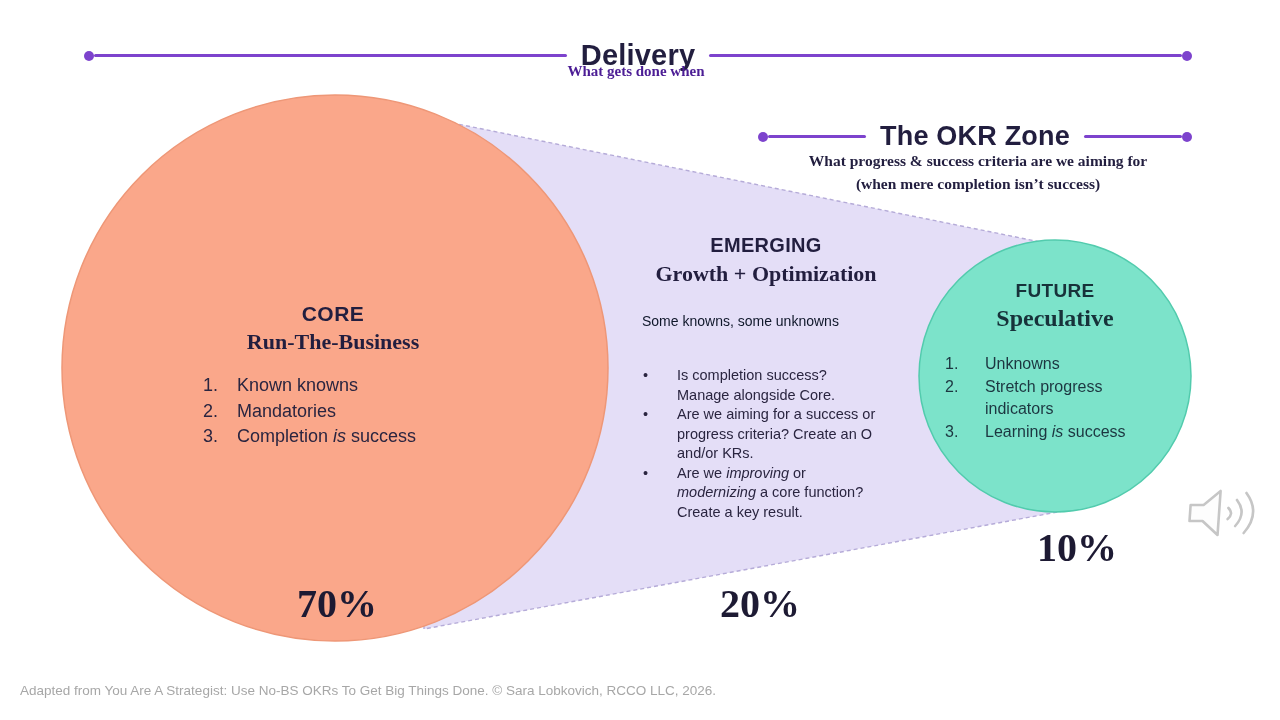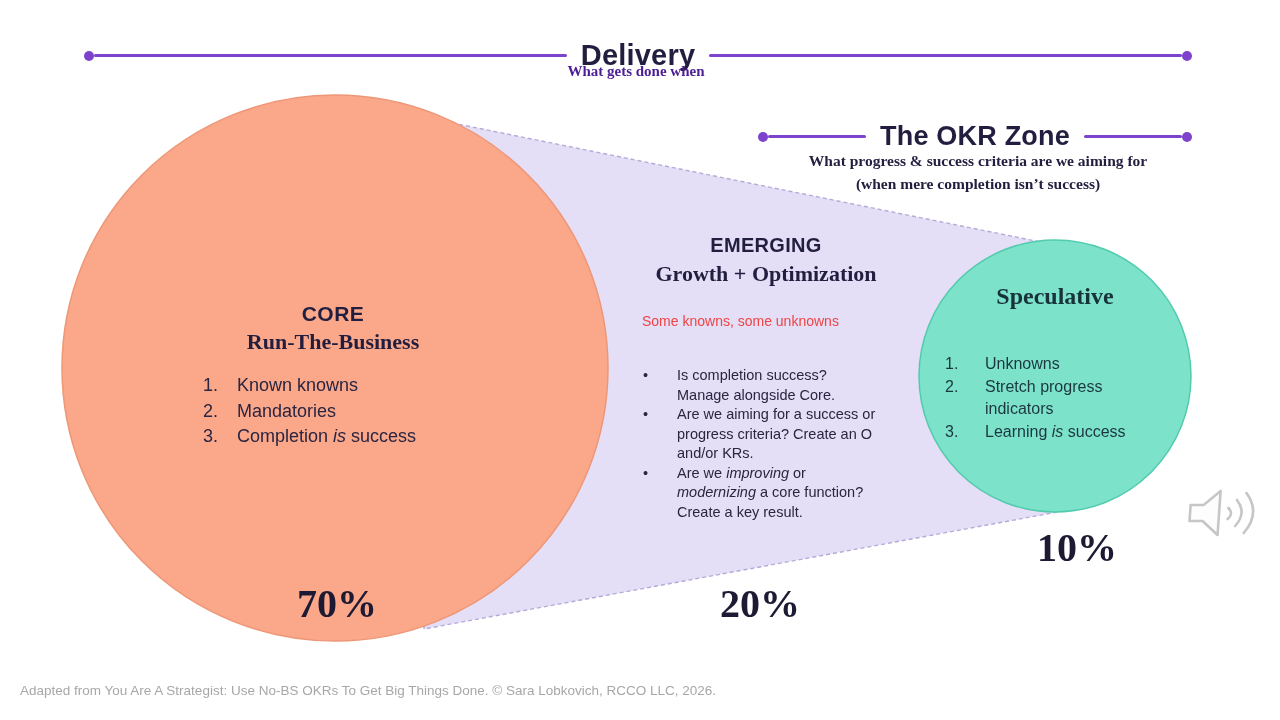--- a/index.html
+++ b/index.html
@@ -33,21 +33,21 @@
   .core-list { position: absolute; left: 203px; top: 373px; font-size: 18px; line-height: 25.5px; color: #2a2540; }
   .num-row { display: flex; }
   .core-list .num { width: 34px; flex: 0 0 auto; }
   .em { font-style: italic; }
   .pre-line { white-space: pre-line; }
 
   
   .emerging-head { position: absolute; left: 616px; top: 234px; width: 300px; text-align: center; }
   .emerging-head .h1 { font-size: 20px; font-weight: 800; letter-spacing: 0.3px; color: #221e3f; }
   .emerging-head .h2 { font-size: 22px; font-weight: 600; color: #221e3f; margin-top: 4px; }
-  .emerging-note { position: absolute; left: 642px; top: 313px; font-size: 14px; color: #ef4444; }
+  .emerging-note { position: absolute; left: 642px; top: 313px; font-size: 14px; color: #0f172a; }
   .emerging-bullets { position: absolute; left: 643px; top: 366px; width: 262px;
                       font-size: 14.5px; line-height: 19.5px; color: #2a2540; }
   .bullet-row { display: flex; }
   .bullet-row .marker { width: 34px; flex: 0 0 auto; }
   .bullet-row .marker::before { content: "•"; }
 
   
   .future-head { position: absolute; left: 955px; top: 280px; width: 200px; text-align: center; }
   .future-head .h1 { font-size: 19px; font-weight: 800; letter-spacing: 0.3px; color: #17323a; }
   .future-head .h2 { font-size: 24px; font-weight: 600; color: #17323a; margin-top: 3px; }
@@ -136,20 +136,21 @@
     </div>
     <div class="bullet-row">
       <span class="marker"></span>
       <span class="pre-line"><span>Are we </span><span class="em">improving</span><span> or
 </span><span class="em">modernizing</span><span> a core function?
 Create a key result.</span></span>
     </div>
   </div>
 
   <div class="future-head">
+    <div class="h1">FUTURE</div>
     <div class="h2 hand">Speculative</div>
   </div>
   <div class="future-list">
     <div class="num-row">
       <span class="num">1.</span>
       <span class="pre-line"><span>Unknowns</span><span class="em"></span><span></span></span>
     </div>
     <div class="num-row">
       <span class="num">2.</span>
       <span class="pre-line"><span>Stretch progress

